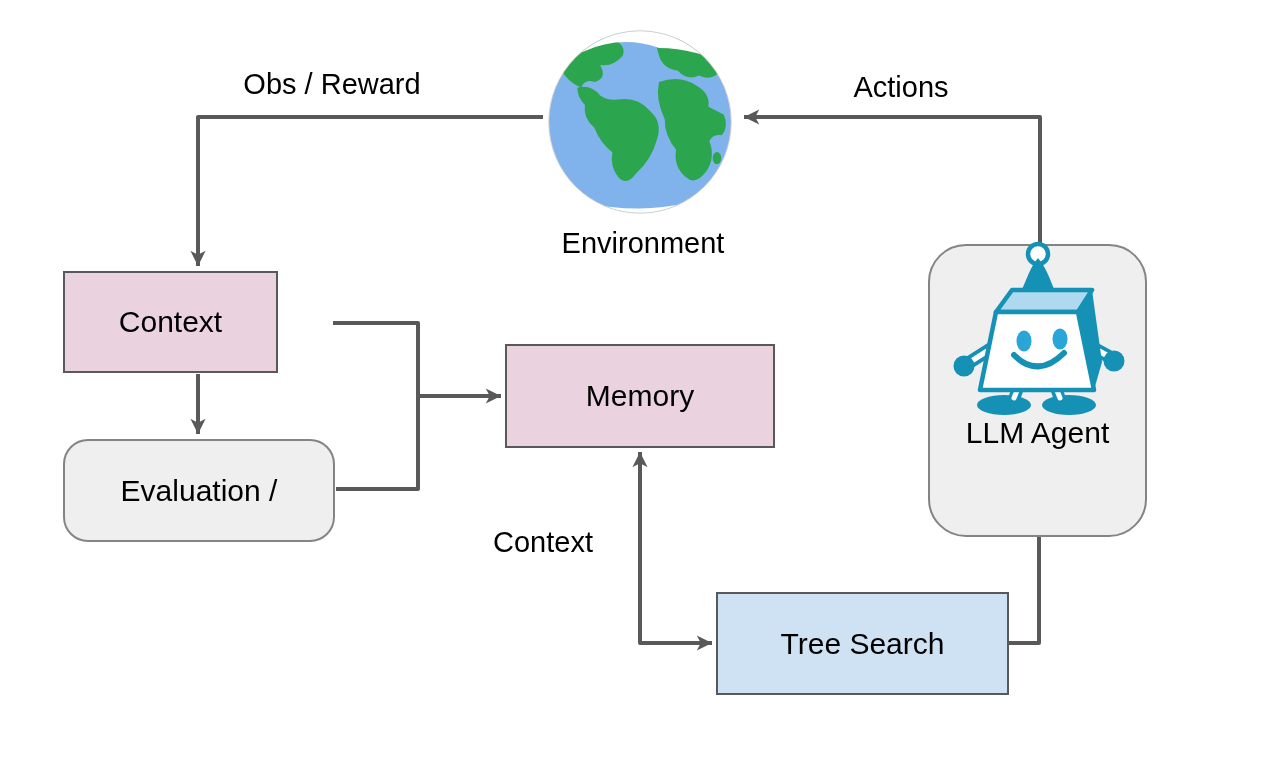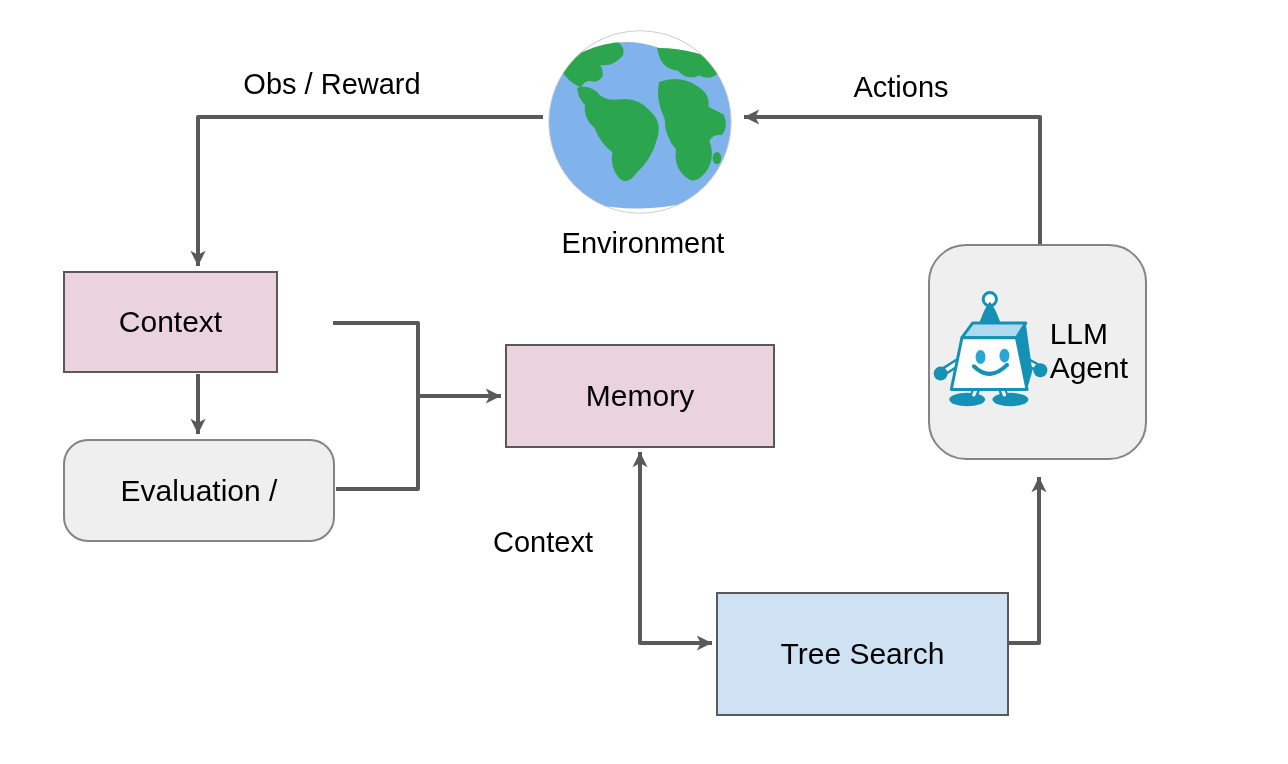--- a/index.html
+++ b/index.html
@@ -17,27 +17,27 @@
     display:flex; align-items:center; justify-content:center;
     font-size:30px; line-height:1.25; text-align:center;
   }
   .node-pink { background:var(--c-pink); border:2.5px solid var(--c-border_dark); }
   .node-blue { background:var(--c-blue); border:2.5px solid var(--c-border_dark); }
   .node-gray { background:var(--c-gray); border:2.5px solid var(--c-border_gray); border-radius:25px; }
 
   .node-context    { left:63px;  top:271px; width:215px; height:102px; }
   .node-evaluation { left:63px;  top:439px; width:272px; height:103px; }
   .node-memory     { left:505px; top:344px; width:270px; height:104px; }
-  .node-tree       { left:716px; top:592px; width:293px; height:124px; }
+  .node-tree       { left:716px; top:592px; width:293px; height:103px; }
 
   .llm-card {
-    position:absolute; left:928px; top:244px; width:219px; height:216px;
+    position:absolute; left:928px; top:244px; width:219px; height:293px;
     box-sizing:border-box; background:var(--c-gray);
     border:2px solid var(--c-border_gray); border-radius:38px;
-    display:flex; flex-direction:row; align-items:center;
+    display:flex; flex-direction:column; align-items:center;
   }
   .llm-card .robot { margin-top:-6px; }
   .llm-card .card-label { font-size:30px; margin-top:-2px; }
 
   .flow-label {
     position:absolute; transform:translateX(-50%);
     font-size:29px; white-space:nowrap;
   }
   .label-obs         { left:332px;  top:68px; }
   .label-actions     { left:901px;  top:71px;text-align:center; }

